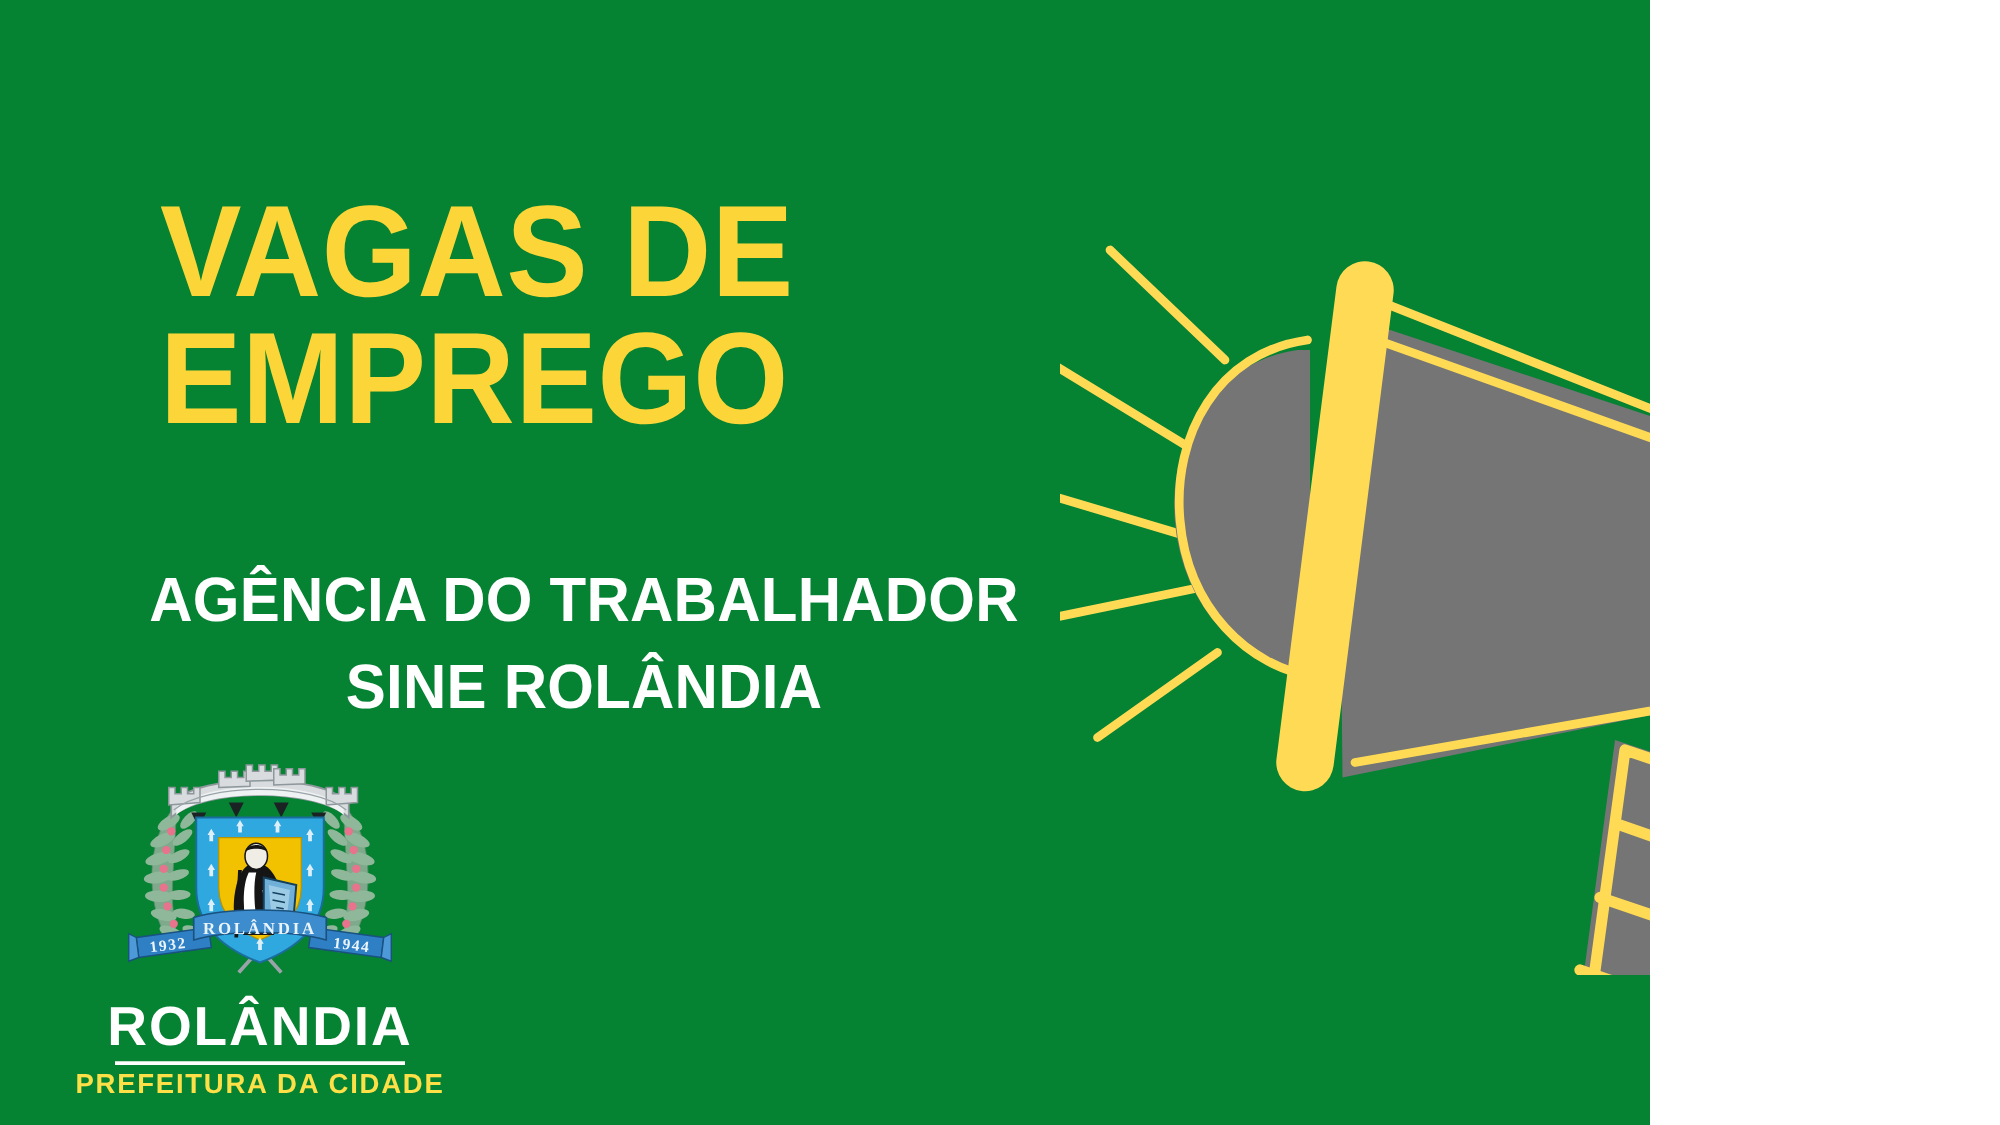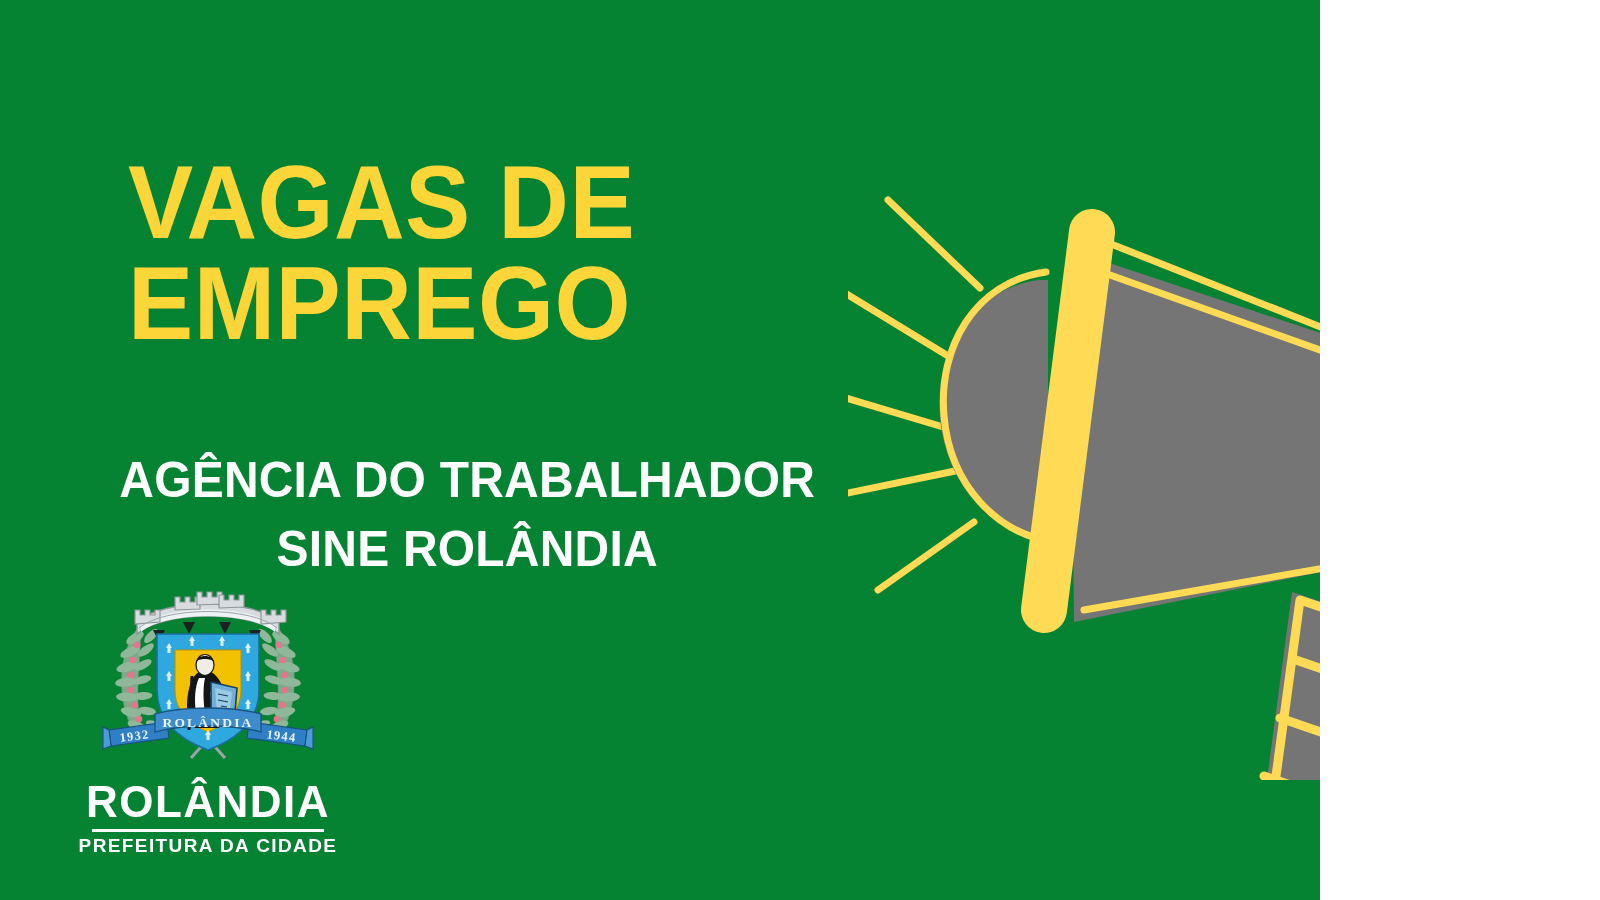--- a/index.html
+++ b/index.html
@@ -49,21 +49,21 @@
     transform: scaleX(0.96);
     transform-origin: left top;
     white-space: pre-line;
     text-transform: uppercase;
   }
 
   
   .logo-block {
     position: absolute;
     left: 58px;
-    top: 580px;
+    top: 600px;
     width: 300px;
   }
   .crest-wrap {
     width: 258px;
     height: 196px;
     margin: 0 auto;
     display: block;
   }
   .logo-wordmark {
     margin-top: 4px;
@@ -77,23 +77,23 @@
     letter-spacing: 1.5px;
     transform: scaleX(1.0);
   }
   .logo-rule {
     width: 232px;
     height: 3px;
     background: #ffffff;
     margin: 5px auto 4px auto;
   }
   .logo-sub {
-    color: #ffffff;
+    color: #fde047;
     font-weight: 700;
-    font-size: 19px;
+    font-size: 22px;
     line-height: 1;
     letter-spacing: 1.4px;
   }
 
   
   .megaphone {
     position: absolute;
     left: 848px;
     top: 140px;
     width: 740px;

